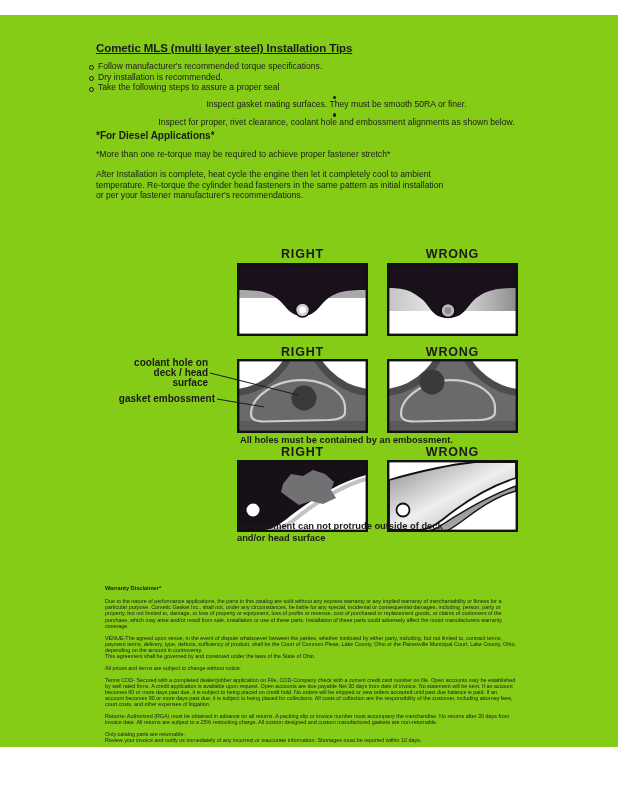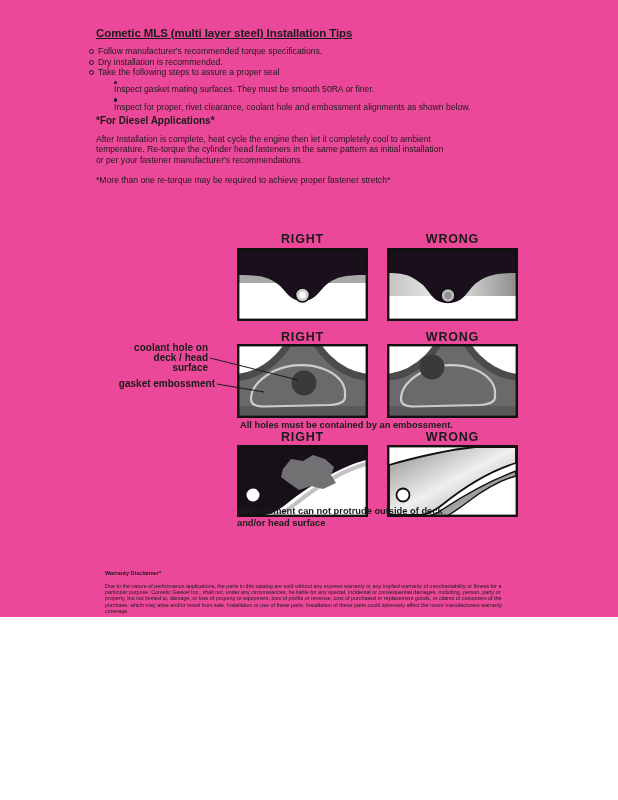--- a/index.html
+++ b/index.html
@@ -1,27 +1,27 @@
 <!DOCTYPE html>
 <html><head>
 <meta charset="utf-8">
 <style>
   html,body{margin:0;padding:0;background:#ffffff;}
   .page{
-    position:relative;width:618px;height:617px;background:#ec4899;
-    font-family:"Liberation Sans",sans-serif;color:#1a1a1a;overflow:hidden;
+    position:relative;width:618px;height:732px;background:#84cc16;
+    font-family:"Liberation Sans",sans-serif;color:#1a1a1a;overflow:hidden;margin-top:15px;
   }
   
   .title{
     position:absolute;left:96px;top:27px;font-size:11.5px;font-weight:bold;
     text-decoration:underline;letter-spacing:-0.1px;white-space:nowrap;
   }
   
   .tips{position:absolute;left:89px;top:46px;font-size:8.6px;line-height:10.6px;width:470px;}
-  .bullet-row{display:flex;align-items:flex-start;}
+  .bullet-row{display:flex;align-items:center;}
   .b1{width:3px;height:3px;border:1px solid #1a1a1a;border-radius:50%;margin:3.2px 4px 0 0;flex:none;}
   .sub{margin-left:25px;flex-direction:column;}
   .b2{width:3.4px;height:3.4px;background:#1a1a1a;border-radius:50%;margin:3.2px 3.5px 0 0;flex:none;}
   
   .diesel{position:absolute;left:96px;top:115px;width:416px;}
   .diesel .h2{font-size:10px;font-weight:bold;margin:0 0 8px 0;}
   .diesel p{font-size:8.6px;line-height:10.3px;margin:0 0 10px 0;white-space:pre-line;}
   
   .dlabel{position:absolute;width:131px;text-align:center;font-size:12.5px;font-weight:600;letter-spacing:0.8px;}
   .dcaption{position:absolute;font-size:9.3px;font-weight:600;line-height:11.5px;white-space:pre-line;}
@@ -60,24 +60,24 @@
       <span>Inspect gasket mating surfaces.  They must be smooth 50RA or finer.</span>
     </div>
     <div class="bullet-row sub">
       <span class="b2"></span>
       <span>Inspect for proper, rivet clearance, coolant hole and embossment alignments as shown below.</span>
     </div>
   </div>
 
   <div class="diesel">
     <div class="h2">*For Diesel Applications*</div>
+    <p>*More than one re-torque may be required to achieve proper fastener stretch*</p>
     <p>After Installation is complete, heat cycle the engine then let it completely cool to ambient
 temperature. Re-torque the cylinder head fasteners in the same pattern as initial installation
 or per your fastener manufacturer's recommendations.</p>
-    <p>*More than one re-torque may be required to achieve proper fastener stretch*</p>
   </div>
 
   <div class="dlabel" style="left:237px;top:232px;">RIGHT</div>
   <div class="dlabel" style="left:387px;top:232px;">WRONG</div>
 
   <div class="panel" style="left:237px;top:248px;">
     <svg width="131" height="73" viewBox="0 0 131 73">
       <rect x="1.2" y="1.2" width="128.6" height="70.6" fill="#ffffff"></rect>
       <rect x="2" y="27" width="127" height="8" fill="#a9a9a9"></rect>
       <rect x="2" y="35" width="127" height="36" fill="#ffffff"></rect>

